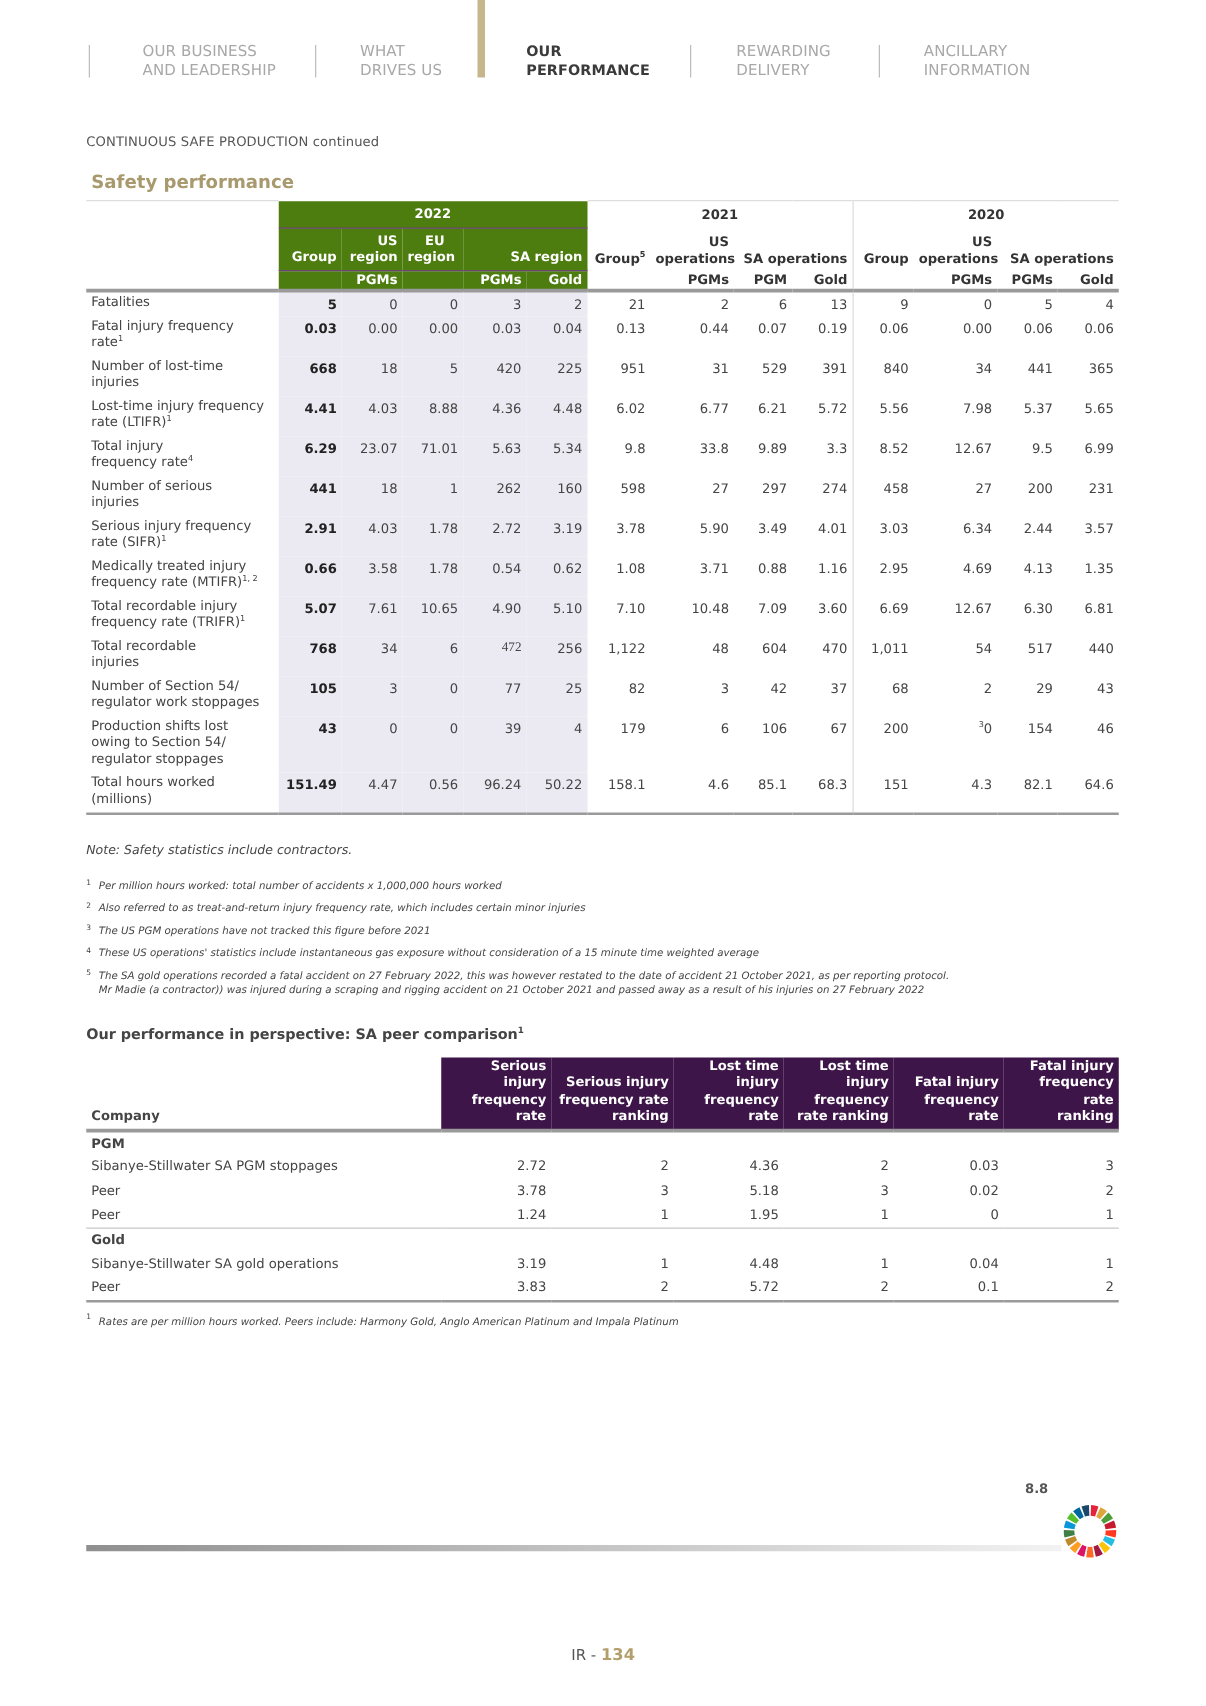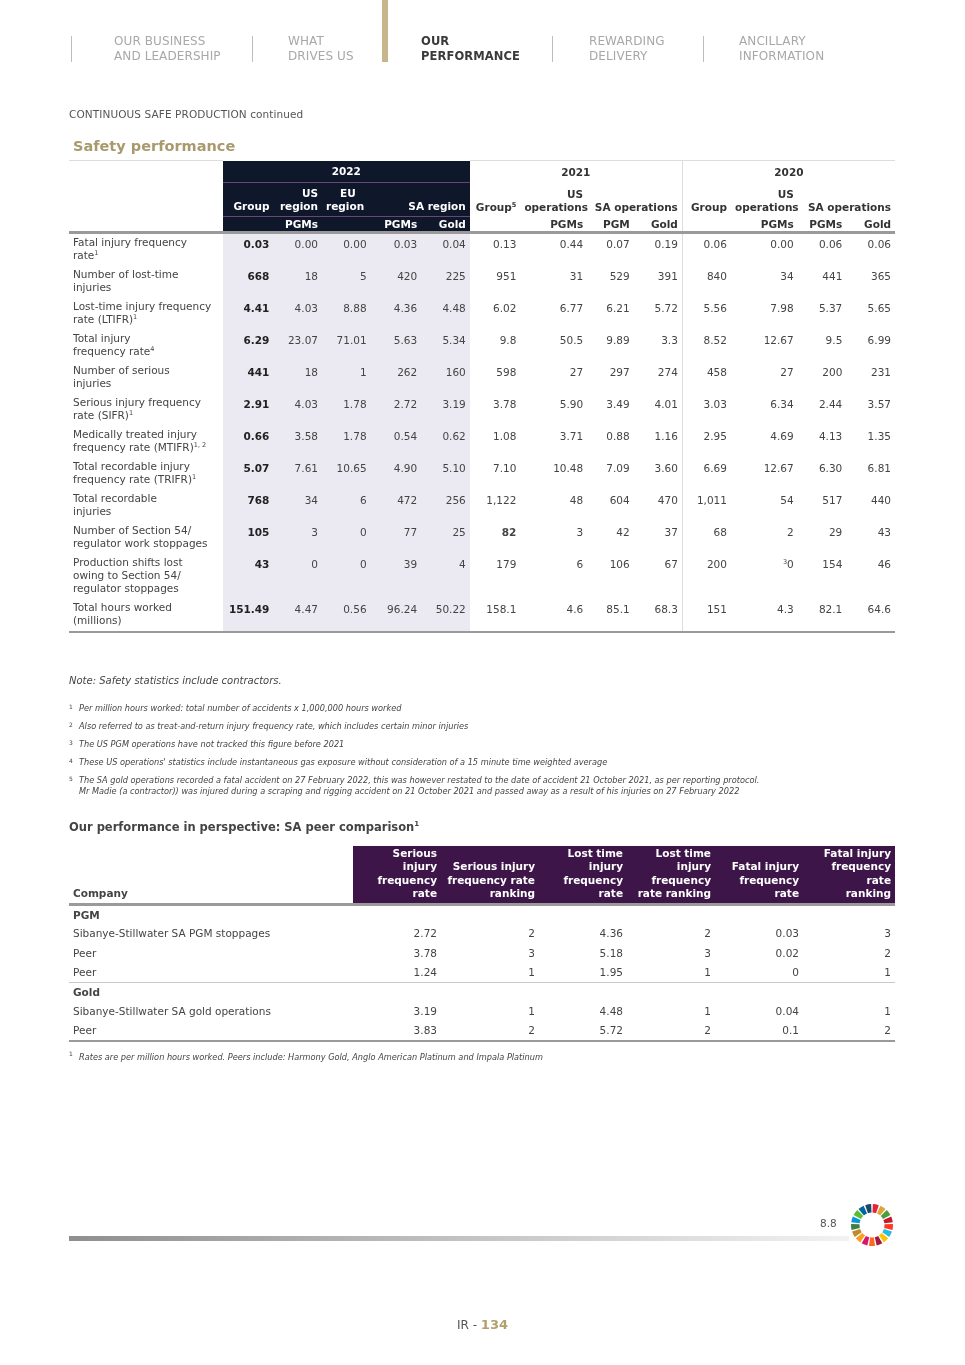--- a/index.html
+++ b/index.html
@@ -14,21 +14,21 @@
   .nav-active-bar { position: absolute; top: 0; left: 382px; width: 6px; height: 62px; background: #c7b58b; }
 
   .section-kicker { position: absolute; left: 69px; top: 108px; font-size: 10.5px; color: #555; letter-spacing: 0.1px; }
   .section-title { position: absolute; left: 73px; top: 138px; font-size: 14.5px; font-weight: bold; color: #a89a6e; }
 
   
   table { border-collapse: collapse; }
   .safety { position: absolute; left: 69px; top: 160px; width: 826px; font-size: 10.5px; table-layout: fixed; }
   .safety th, .safety td { padding: 0 4px; text-align: right; vertical-align: top; }
   .safety thead th { font-weight: bold; font-size: 10.5px; }
-  .safety .p { background: #0f172a; color: #ffffff; }
+  .safety .p { background: #4d7c0f; color: #ffffff; }
   .safety .yr21, .safety .yr20 { color: #333; font-weight: bold; }
   .safety .hdr-yr th { height: 22px; vertical-align: middle; text-align: center; border-top: 1px solid #ddd; }
   .safety .hdr-yr th.p { border-top: none; border-bottom: 1px solid #6b4575; }
   .safety .hdr-col th { height: 34px; vertical-align: bottom; padding-bottom: 3px; line-height: 13px; }
   .safety .hdr-col th.p { border-bottom: 1px solid #6b4575; }
   .safety .hdr-sub th { height: 16px; vertical-align: middle; border-bottom: 3px solid #9a9a9a; }
   .safety td.label { text-align: left; color: #444; line-height: 13px; padding-left: 4px; }
   .safety td.shade { background: #ebeaf2; }
   .safety td.b { font-weight: bold; color: #222; }
   .safety tbody td { color: #444; }
@@ -49,21 +49,21 @@
   .peer thead th.p { background: #3d1548; color: #fff; }
   .peer thead th.company { text-align: left; color: #444; background: #fff; }
   .peer td { height: 19.5px; color: #444; }
   .peer td.name { text-align: left; }
   .peer td.group { text-align: left; font-weight: bold; color: #444; }
   .peer tr.grp-end td { border-bottom: 1px solid #c8c8c8; }
   .peer tr.last td { border-bottom: 2px solid #9a9a9a; }
   .peer-fn { position: absolute; left: 69px; top: 1052px; font-size: 8.2px; font-style: italic; color: #444; padding-left: 10px; }
   .peer-fn .n { position: absolute; left: 0; top: -2px; font-size: 6px; font-style: normal; }
 
-  .sdg-label { position: absolute; left: 820px; top: 1217px; font-size: 10.5px; font-weight: normal; color: #555; }
+  .sdg-label { position: absolute; left: 820px; top: 1185px; font-size: 10.5px; font-weight: bold; color: #555; }
   .sdg-wheel { position: absolute; left: 850px; top: 1203px; width: 44px; height: 44px; }
   .footer-bar { position: absolute; left: 69px; top: 1236px; width: 780px; height: 5px; background: linear-gradient(to right, #8f8f8f 0%, #bdbdbd 45%, #f2f2f2 100%); }
   .page-num { position: absolute; left: 0; width: 965px; top: 1317px; text-align: center; font-size: 12px; color: #555; }
   .page-num .num { color: #b29f6c; font-weight: bold; font-size: 13px; }
 </style>
 </head>
 <body>
 
 <div class="topnav">
   <div class="nav-sep" style="left:71px"></div>
@@ -170,20 +170,38 @@
       <th>Gold</th>
       <th class="sep-l"></th>
       <th>PGMs</th>
       <th>PGMs</th>
       <th>Gold</th>
     </tr>
   </thead>
   <tbody id="safety-body">
       <tr>
         <td class="label" style="padding-top: 2px; padding-bottom: 4px;">
+          <div>Fatalities</div>
+        </td>
+        <td class="shade b" style="padding-top: 4px;">5</td>
+        <td class="shade" style="padding-top: 4px;">0</td>
+        <td class="shade" style="padding-top: 4px;">0</td>
+        <td class="shade" style="padding-top: 4px;">3</td>
+        <td class="shade" style="padding-top: 4px;">2</td>
+        <td style="padding-top: 4px;">21</td>
+        <td style="padding-top: 4px;">2</td>
+        <td style="padding-top: 4px;">6</td>
+        <td style="padding-top: 4px;">13</td>
+        <td class="sep-l" style="padding-top: 4px;">9</td>
+        <td style="padding-top: 4px;">0</td>
+        <td style="padding-top: 4px;">5</td>
+        <td style="padding-top: 4px;">4</td>
+      </tr>
+      <tr>
+        <td class="label" style="padding-top: 2px; padding-bottom: 4px;">
           <div>Fatal injury frequency</div>
           <div><span>rate</span><sup>1</sup></div>
         </td>
         <td class="shade b" style="padding-top: 4px;">0.03</td>
         <td class="shade" style="padding-top: 4px;">0.00</td>
         <td class="shade" style="padding-top: 4px;">0.00</td>
         <td class="shade" style="padding-top: 4px;">0.03</td>
         <td class="shade" style="padding-top: 4px;">0.04</td>
         <td style="padding-top: 4px;">0.13</td>
         <td style="padding-top: 4px;">0.44</td>
@@ -236,21 +254,21 @@
         <td class="label" style="padding-top: 2px; padding-bottom: 4px;">
           <div>Total injury</div>
           <div><span>frequency rate</span><sup>4</sup></div>
         </td>
         <td class="shade b" style="padding-top: 4px;">6.29</td>
         <td class="shade" style="padding-top: 4px;">23.07</td>
         <td class="shade" style="padding-top: 4px;">71.01</td>
         <td class="shade" style="padding-top: 4px;">5.63</td>
         <td class="shade" style="padding-top: 4px;">5.34</td>
         <td style="padding-top: 4px;">9.8</td>
-        <td style="padding-top: 4px;">50.5</td>
+        <td style="padding-top: 4px;">33.8</td>
         <td style="padding-top: 4px;">9.89</td>
         <td style="padding-top: 4px;">3.3</td>
         <td class="sep-l" style="padding-top: 4px;">8.52</td>
         <td style="padding-top: 4px;">12.67</td>
         <td style="padding-top: 4px;">9.5</td>
         <td style="padding-top: 4px;">6.99</td>
       </tr>
       <tr>
         <td class="label" style="padding-top: 2px; padding-bottom: 4px;">
           <div>Number of serious</div>
@@ -328,42 +346,42 @@
         <td style="padding-top: 4px;">6.81</td>
       </tr>
       <tr>
         <td class="label" style="padding-top: 2px; padding-bottom: 4px;">
           <div>Total recordable</div>
           <div>injuries</div>
         </td>
         <td class="shade b" style="padding-top: 4px;">768</td>
         <td class="shade" style="padding-top: 4px;">34</td>
         <td class="shade" style="padding-top: 4px;">6</td>
-        <td class="shade" style="padding-top: 4px;">472</td>
+        <td class="shade" style="padding-top: 4px; font-family: Liberation Serif, serif;">472</td>
         <td class="shade" style="padding-top: 4px;">256</td>
         <td style="padding-top: 4px;">1,122</td>
         <td style="padding-top: 4px;">48</td>
         <td style="padding-top: 4px;">604</td>
         <td style="padding-top: 4px;">470</td>
         <td class="sep-l" style="padding-top: 4px;">1,011</td>
         <td style="padding-top: 4px;">54</td>
         <td style="padding-top: 4px;">517</td>
         <td style="padding-top: 4px;">440</td>
       </tr>
       <tr>
         <td class="label" style="padding-top: 2px; padding-bottom: 4px;">
           <div>Number of Section 54/</div>
           <div>regulator work stoppages</div>
         </td>
         <td class="shade b" style="padding-top: 4px;">105</td>
         <td class="shade" style="padding-top: 4px;">3</td>
         <td class="shade" style="padding-top: 4px;">0</td>
         <td class="shade" style="padding-top: 4px;">77</td>
         <td class="shade" style="padding-top: 4px;">25</td>
-        <td style="padding-top: 4px; font-weight: bold;">82</td>
+        <td style="padding-top: 4px;">82</td>
         <td style="padding-top: 4px;">3</td>
         <td style="padding-top: 4px;">42</td>
         <td style="padding-top: 4px;">37</td>
         <td class="sep-l" style="padding-top: 4px;">68</td>
         <td style="padding-top: 4px;">2</td>
         <td style="padding-top: 4px;">29</td>
         <td style="padding-top: 4px;">43</td>
       </tr>
       <tr>
         <td class="label" style="padding-top: 2px; padding-bottom: 4px;">

